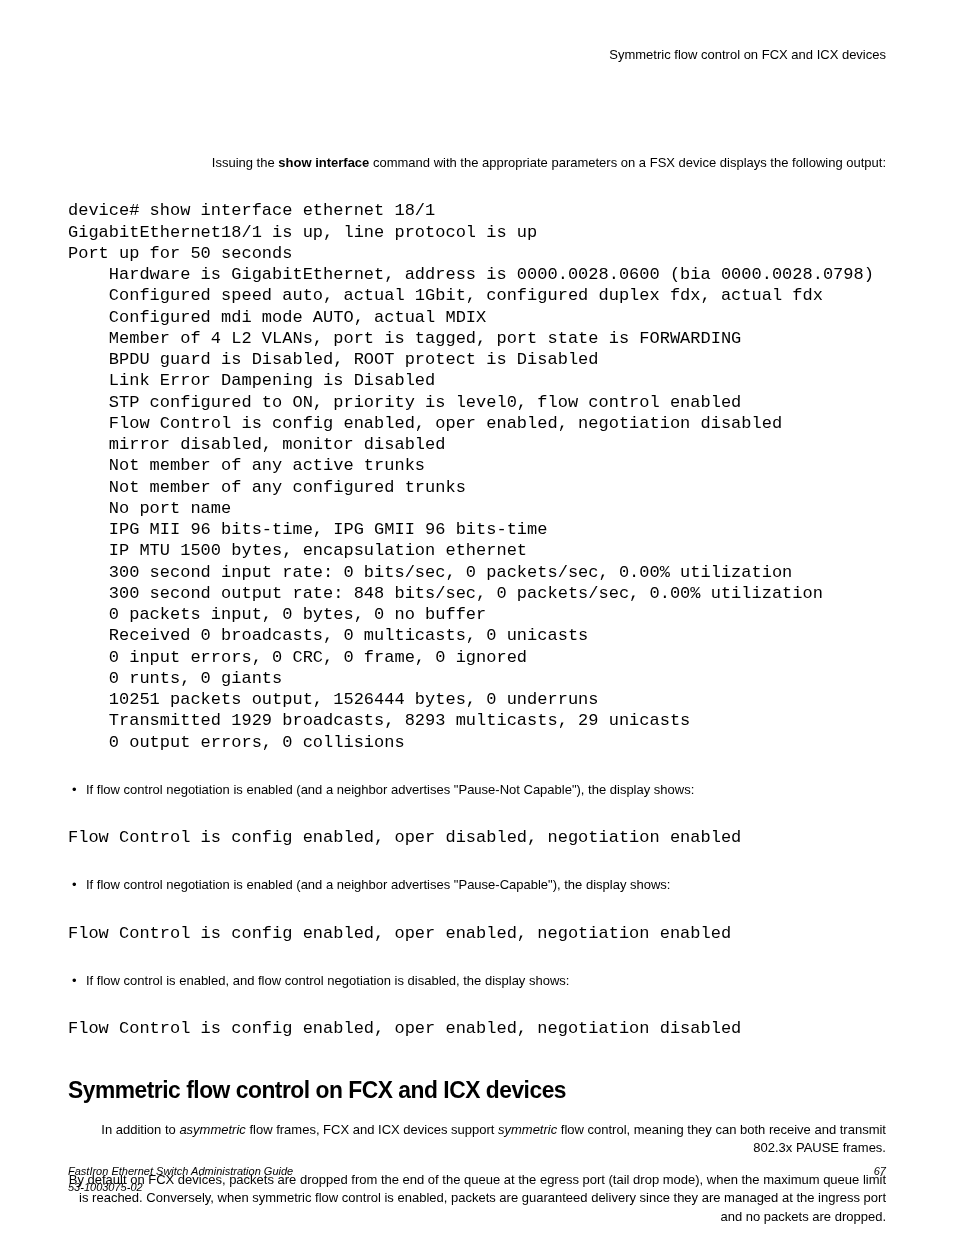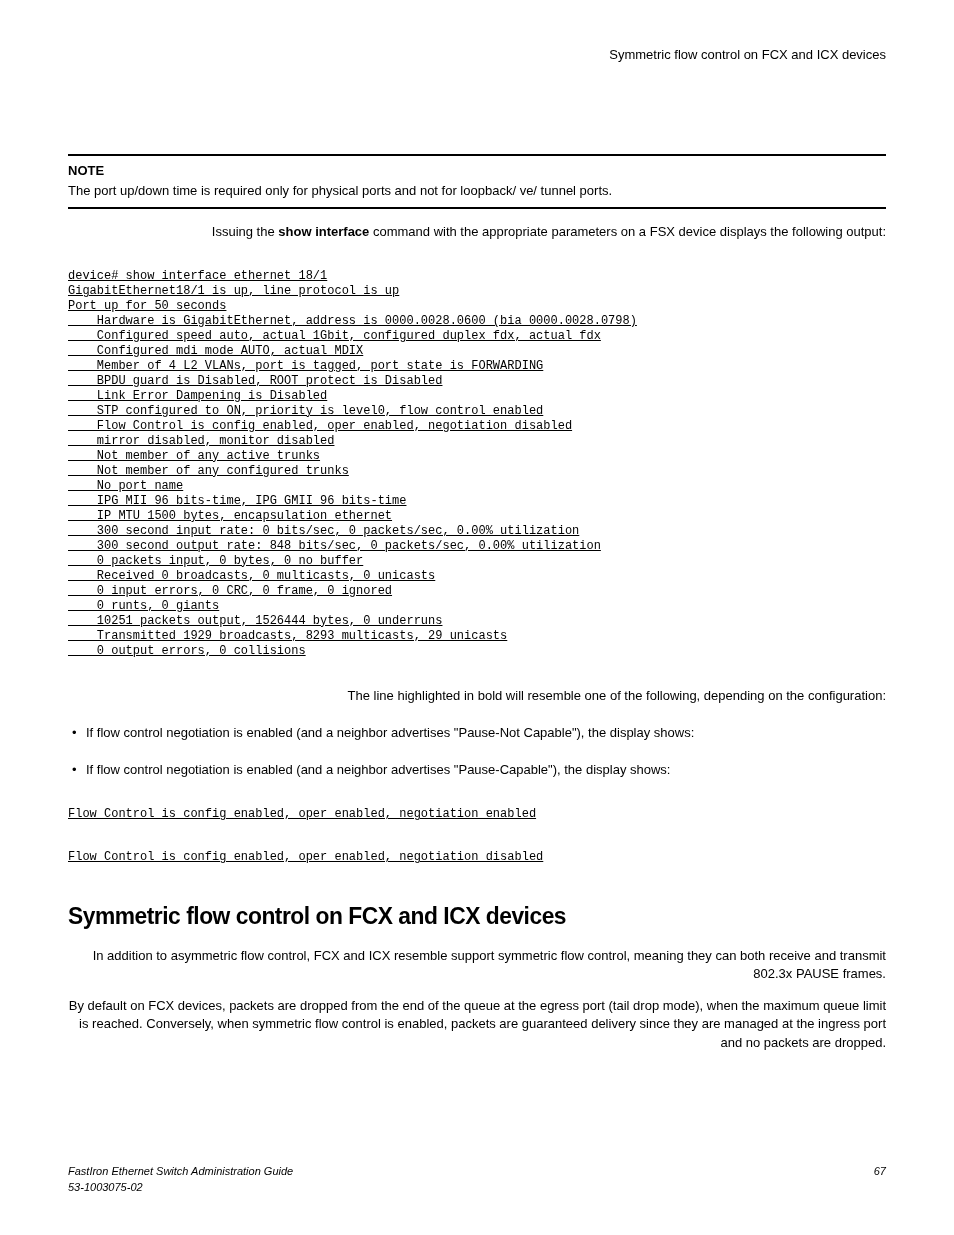--- a/index.html
+++ b/index.html
@@ -41,25 +41,24 @@
   }
   .para {
     margin: 14px 0;
     text-align: right;
   }
   .para .cmd {
     font-weight: bold;
   }
   pre.code {
     font-family: "Courier New", monospace;
-    font-size: 12px;
+    font-size: 17px;
     line-height: 1.25;
     white-space: pre;
     margin: 28px 0;
-    text-decoration: underline;
   }
   ul.bullets {
     list-style: none;
     padding: 0;
     margin: 10px 0;
   }
   ul.bullets > li {
     position: relative;
     padding-left: 18px;
     margin: 19px 0;
@@ -73,46 +72,41 @@
   h2.section {
     font-family: Arial, Helvetica, sans-serif;
     font-weight: bold;
     font-size: 24px;
     letter-spacing: -0.5px;
     margin: 34px 0 12px 0;
     transform: scaleX(0.95);
     transform-origin: left center;
   }
   .italic {
+    font-style: italic;
   }
   .footer {
     position: absolute;
     left: 68px;
     right: 68px;
     bottom: 40px;
     font-size: 11px;
     font-style: italic;
   }
   .footer .pagenum {
     float: right;
     font-style: italic;
   }
 </style>
 </head>
 <body>
 <div class="page">
 
 <div class="running-header">Symmetric flow control on FCX and ICX devices</div>
 
-<div class="note-block">
-  <hr class="rule">
-  <div class="note-label">NOTE</div>
-  <div class="note-text">The port up/down time is required only for physical ports and not for loopback/ ve/ tunnel ports.</div>
-  <hr class="rule">
-</div>
 
 <p class="para">
   <span>Issuing the </span><span class="cmd">show interface</span><span> command with the appropriate parameters on a FSX device displays the following output:</span>
 </p>
 
 <pre class="code">device# show interface ethernet 18/1
 GigabitEthernet18/1 is up, line protocol is up
 Port up for 50 seconds
     Hardware is GigabitEthernet, address is 0000.0028.0600 (bia 0000.0028.0798)
     Configured speed auto, actual 1Gbit, configured duplex fdx, actual fdx
@@ -131,38 +125,41 @@
     300 second input rate: 0 bits/sec, 0 packets/sec, 0.00% utilization
     300 second output rate: 848 bits/sec, 0 packets/sec, 0.00% utilization
     0 packets input, 0 bytes, 0 no buffer
     Received 0 broadcasts, 0 multicasts, 0 unicasts
     0 input errors, 0 CRC, 0 frame, 0 ignored
     0 runts, 0 giants
     10251 packets output, 1526444 bytes, 0 underruns
     Transmitted 1929 broadcasts, 8293 multicasts, 29 unicasts
     0 output errors, 0 collisions</pre>
 
-<p class="para">The line highlighted in bold will resemble one of the following, depending on the configuration:</p>
 
 <ul class="bullets">
   <li><span>If flow control negotiation is enabled (and a neighbor advertises "Pause-Not Capable"), the display shows:</span></li>
 </ul>
+<pre class="code">Flow Control is config enabled, oper disabled, negotiation enabled</pre>
 
 <ul class="bullets">
   <li><span>If flow control negotiation is enabled (and a neighbor advertises "Pause-Capable"), the display shows:</span></li>
 </ul>
 <pre class="code">Flow Control is config enabled, oper enabled, negotiation enabled</pre>
 
+<ul class="bullets">
+  <li><span>If flow control is enabled, and flow control negotiation is disabled, the display shows:</span></li>
+</ul>
 <pre class="code">Flow Control is config enabled, oper enabled, negotiation disabled</pre>
 
 
 <h2 class="section">Symmetric flow control on FCX and ICX devices</h2>
 
 <p class="para">
-  <span>In addition to </span><span class="italic">asymmetric</span><span> flow control, FCX and ICX resemble support </span><span class="italic">symmetric</span><span> flow control, meaning they can both receive and transmit 802.3x PAUSE frames.</span>
+  <span>In addition to </span><span class="italic">asymmetric</span><span> flow frames, FCX and ICX devices support </span><span class="italic">symmetric</span><span> flow control, meaning they can both receive and transmit 802.3x PAUSE frames.</span>
 </p>
 
 <p class="para">By default on FCX devices, packets are dropped from the end of the queue at the egress port (tail drop mode), when the maximum queue limit is reached. Conversely, when symmetric flow control is enabled, packets are guaranteed delivery since they are managed at the ingress port and no packets are dropped.</p>
 
 <div class="footer">
   <span class="pagenum">67</span>
   <div>FastIron Ethernet Switch Administration Guide</div>
   <div>53-1003075-02</div>
 </div>
 

